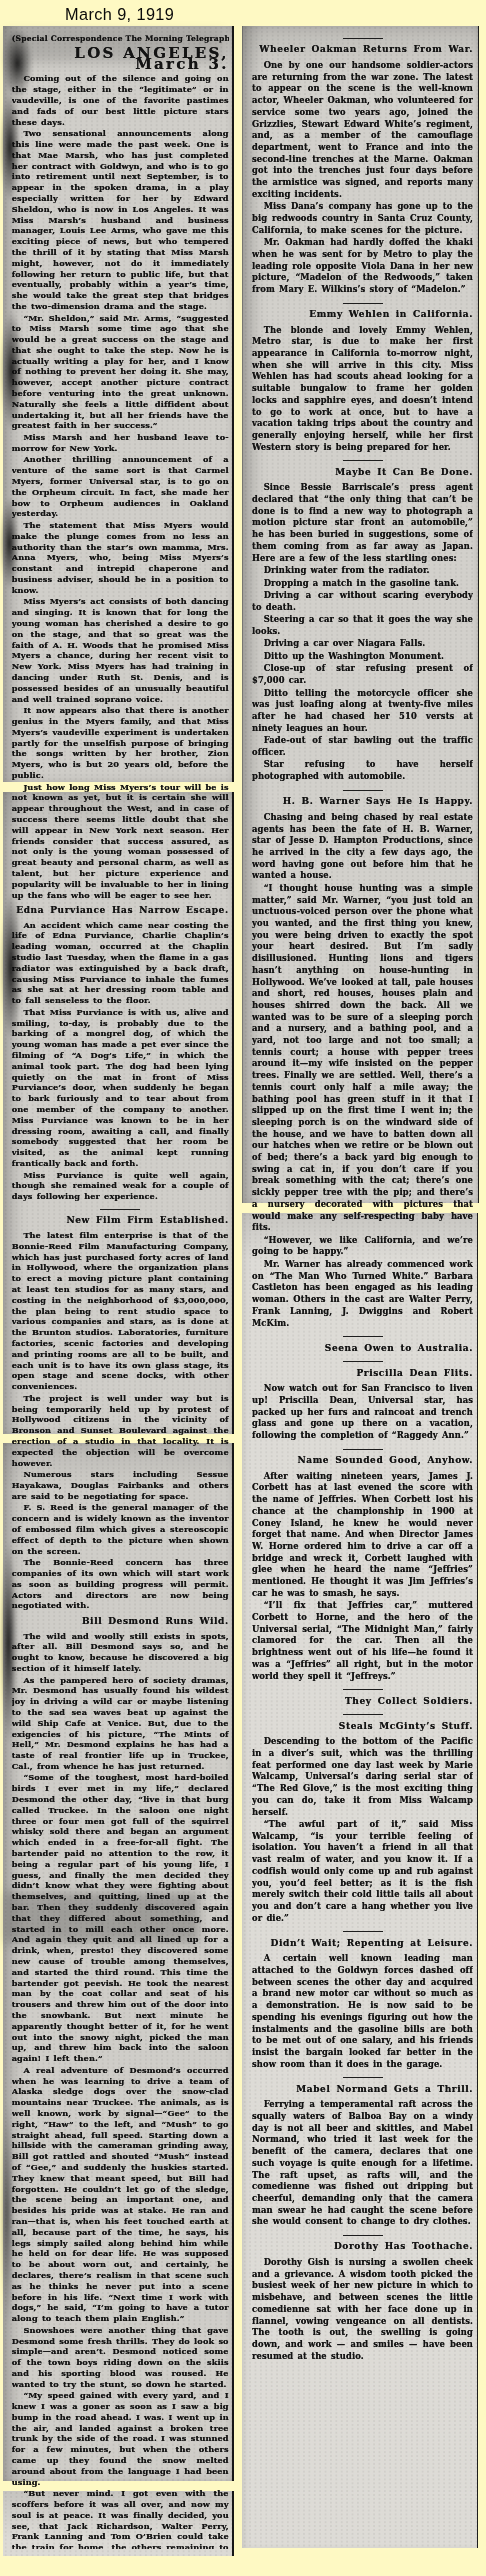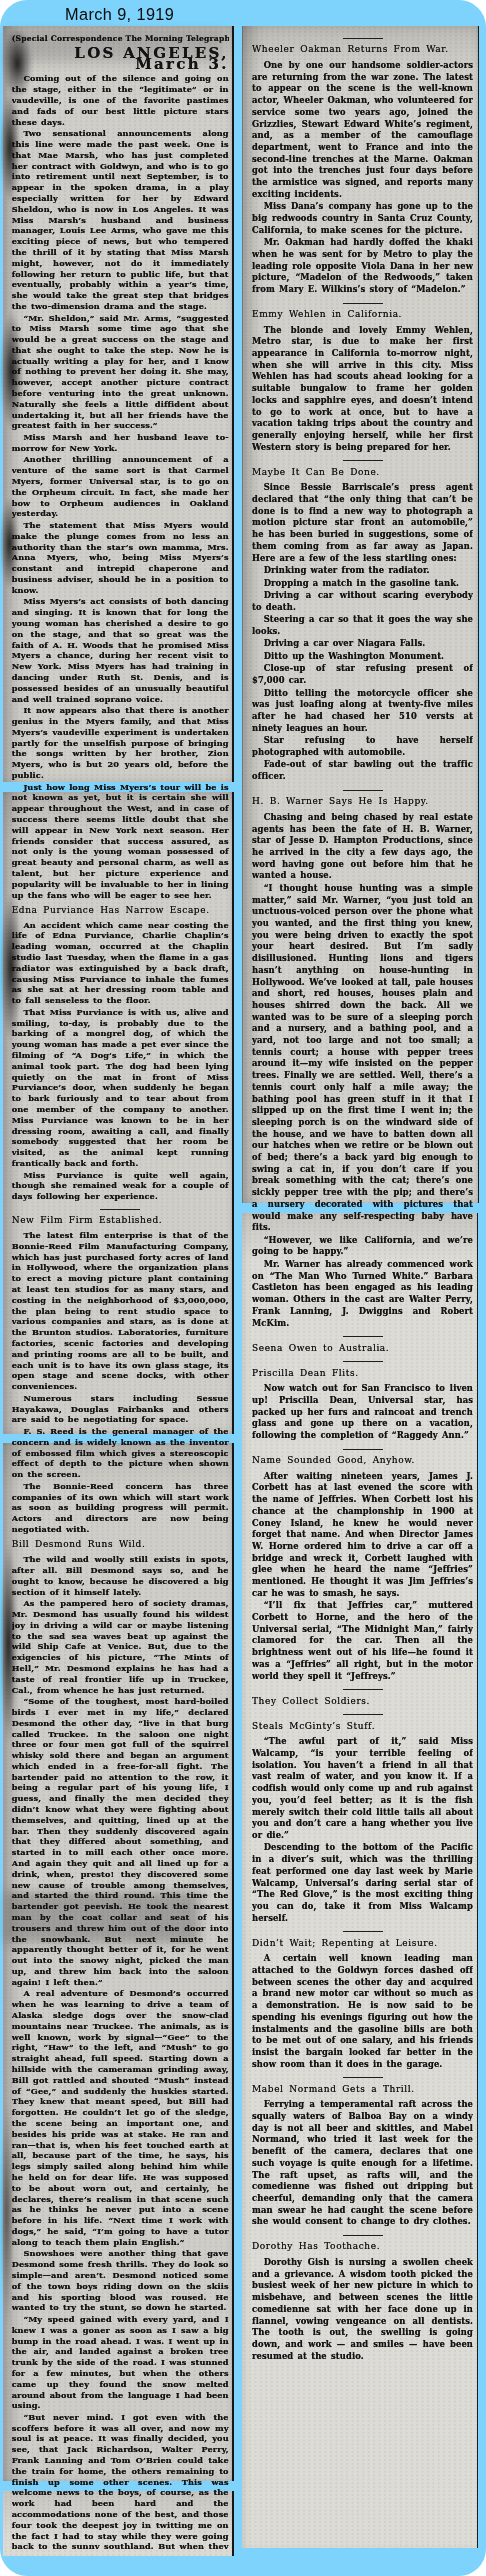--- a/index.html
+++ b/index.html
@@ -1,17 +1,17 @@
 <!DOCTYPE html>
 <html style="font-size:12.4px"><head>
 <meta charset="utf-8">
 <style>
   html,body{margin:0;padding:0;background:#ffffff;}
-  #page{position:relative;width:486px;height:2576px;background:#7dd3fc;overflow:hidden;
-        font-family:"DejaVu Serif","Liberation Serif",serif;border-radius:27px;}
+  #page{position:relative;width:486px;height:2576px;background:#fef9c3;overflow:hidden;
+        font-family:"DejaVu Serif","Liberation Serif",serif;}
   #date-title{position:absolute;left:65px;top:4.7px;font-family:"Liberation Sans",sans-serif;
         font-size:16.3px;color:#0a0a0a;letter-spacing:0.4px;}
   
   .paper{position:absolute;background-color:#d0cec9;
         background-image:radial-gradient(rgba(0,0,0,.055) 0.8px,transparent 1.1px),
                          linear-gradient(180deg,rgba(0,0,0,.10),rgba(0,0,0,0) 47px);
         background-size:5.4px 3.9px,100% 100%;
         box-shadow:inset 12.4px 0 20px -9.3px rgba(0,0,0,.38), inset -3.1px 0 7.8px -4.7px rgba(0,0,0,.25);}
   .paper.left{left:3.1px;width:229px;border-right:2.3px solid #161616;}
   .paper.right{left:242px;width:235px;border-right:1.6px solid #1d1d1d;}
@@ -21,21 +21,21 @@
   #l4{top:2491px;height:65px;background-color:#dcdad5;box-shadow:none;}
   #r1{top:26.4px;height:1177px;border-left:1.6px solid rgba(25,25,25,.5);background-color:#d2d0cb;}
   #r2{top:1213px;height:1335px;background-color:#dddbd6;box-shadow:inset 4.7px 0 11px -6.2px rgba(0,0,0,.2);}
   
   .coltext{position:absolute;z-index:3;color:#181818;font-weight:bold;text-align:justify;
         overflow:hidden;filter:blur(0.3px) contrast(1.04);
         text-shadow:0 0 0.5px rgba(10,10,10,.75);}
   #left-text{left:11.7px;top:34px;width:217px;height:2515px;font-size:8.2px;line-height:10.8px;}
   #right-text{left:252px;top:31px;width:221px;height:2514px;font-size:8.4px;line-height:11.7px;}
   .para{margin:0 0 0.8px 0;text-indent:11.7px;word-spacing:1.2px;letter-spacing:0.1px;}
-  .heading{text-align:left;font-weight:normal;font-size:9px;letter-spacing:0.6px;
+  .heading{text-align:right;font-weight:bold;font-size:9px;letter-spacing:0.6px;
         word-spacing:2.3px;margin:4.7px 0 3.9px 0;}
   .divider{width:40px;border-top:1.6px solid #222;margin:7px auto 5.4px auto;filter:blur(0.2px);}
   .dateline1{font-size:7.6px;white-space:nowrap;letter-spacing:0.2px;overflow:hidden;}
   .dateline2{text-align:right;font-size:15px;letter-spacing:2.3px;margin:3.1px 0 3.9px 0;}
   
   .smudge{position:absolute;z-index:4;pointer-events:none;
         background:radial-gradient(closest-side,rgba(8,8,8,.88),rgba(8,8,8,.3) 62%,transparent);
         filter:blur(1.6px);}
   .band{position:absolute;z-index:4;pointer-events:none;background:rgba(18,18,18,.26);filter:blur(5.4px);}
 </style>
@@ -75,20 +75,21 @@
         <p class="para">Miss Myers’s act consists of both dancing and singing. It is known that for long the young woman has cherished a desire to go on the stage, and that so great was the faith of A. H. Woods that he promised Miss Myers a chance, during her recent visit to New York. Miss Myers has had training in dancing under Ruth St. Denis, and is possessed besides of an unusually beautiful and well trained soprano voice.</p>
         <p class="para">It now appears also that there is another genius in the Myers family, and that Miss Myers’s vaudeville experiment is undertaken partly for the unselfish purpose of bringing the songs written by her brother, Zion Myers, who is but 20 years old, before the public.</p>
         <p class="para">Just how long Miss Myers’s tour will be is not known as yet, but it is certain she will appear throughout the West, and in case of success there seems little doubt that she will appear in New York next season. Her friends consider that success assured, as not only is the young woman possessed of great beauty and personal charm, as well as talent, but her picture experience and popularity will be invaluable to her in lining up the fans who will be eager to see her.</p>
         <div class="heading">Edna Purviance Has Narrow Escape.</div>
         <p class="para">An accident which came near costing the life of Edna Purviance, Charlie Chaplin’s leading woman, occurred at the Chaplin studio last Tuesday, when the flame in a gas radiator was extinguished by a back draft, causing Miss Purviance to inhale the fumes as she sat at her dressing room table and to fall senseless to the floor.</p>
         <p class="para">That Miss Purviance is with us, alive and smiling, to-day, is probably due to the barking of a mongrel dog, of which the young woman has made a pet ever since the filming of “A Dog’s Life,” in which the animal took part. The dog had been lying quietly on the mat in front of Miss Purviance’s door, when suddenly he began to bark furiously and to tear about from one member of the company to another. Miss Purviance was known to be in her dressing room, awaiting a call, and finally somebody suggested that her room be visited, as the animal kept running frantically back and forth.</p>
         <p class="para">Miss Purviance is quite well again, though she remained weak for a couple of days following her experience.</p>
         <div class="divider"></div>
         <div class="heading">New Film Firm Established.</div>
         <p class="para">The latest film enterprise is that of the Bonnie-Reed Film Manufacturing Company, which has just purchased forty acres of land in Hollywood, where the organization plans to erect a moving picture plant containing at least ten studios for as many stars, and costing in the neighborhood of $3,000,000, the plan being to rent studio space to various companies and stars, as is done at the Brunton studios. Laboratories, furniture factories, scenic factories and developing and printing rooms are all to be built, and each unit is to have its own glass stage, its open stage and scene docks, with other conveniences.</p>
+        <p class="para">The project is well under way but is being temporarily held up by protest of Hollywood citizens in the vicinity of Bronson and Sunset Boulevard against the erection of a studio in that locality. It is expected the objection will be overcome however.</p>
         <p class="para">Numerous stars including Sessue Hayakawa, Douglas Fairbanks and others are said to be negotiating for space.</p>
         <p class="para">F. S. Reed is the general manager of the concern and is widely known as the inventor of embossed film which gives a stereoscopic effect of depth to the picture when shown on the screen.</p>
         <p class="para">The Bonnie-Reed concern has three companies of its own which will start work as soon as building progress will permit. Actors and directors are now being negotiated with.</p>
         <div class="heading">Bill Desmond Runs Wild.</div>
         <p class="para">The wild and woolly still exists in spots, after all. Bill Desmond says so, and he ought to know, because he discovered a big section of it himself lately.</p>
         <p class="para">As the pampered hero of society dramas, Mr. Desmond has usually found his wildest joy in driving a wild car or maybe listening to the sad sea waves beat up against the wild Ship Cafe at Venice. But, due to the exigencies of his picture, “The Mints of Hell,” Mr. Desmond explains he has had a taste of real frontier life up in Truckee, Cal., from whence he has just returned.</p>
         <p class="para">“Some of the toughest, most hard-boiled birds I ever met in my life,” declared Desmond the other day, “live in that burg called Truckee. In the saloon one night three or four men got full of the squirrel whisky sold there and began an argument which ended in a free-for-all fight. The bartender paid no attention to the row, it being a regular part of his young life, I guess, and finally the men decided they didn’t know what they were fighting about themselves, and quitting, lined up at the bar. Then they suddenly discovered again that they differed about something, and started in to mill each other once more. And again they quit and all lined up for a drink, when, presto! they discovered some new cause of trouble among themselves, and started the third round. This time the bartender got peevish. He took the nearest man by the coat collar and seat of his trousers and threw him out of the door into the snowbank. But next minute he apparently thought better of it, for he went out into the snowy night, picked the man up, and threw him back into the saloon again! I left then.”</p>
         <p class="para">A real adventure of Desmond’s occurred when he was learning to drive a team of Alaska sledge dogs over the snow-clad mountains near Truckee. The animals, as is well known, work by signal—“Gee” to the right, “Haw” to the left, and “Mush” to go straight ahead, full speed. Starting down a hillside with the cameraman grinding away, Bill got rattled and shouted “Mush” instead of “Gee,” and suddenly the huskies started. They knew that meant speed, but Bill had forgotten. He couldn’t let go of the sledge, the scene being an important one, and besides his pride was at stake. He ran and ran—that is, when his feet touched earth at all, because part of the time, he says, his legs simply sailed along behind him while he held on for dear life. He was supposed to be about worn out, and certainly, he declares, there’s realism in that scene such as he thinks he never put into a scene before in his life. “Next time I work with dogs,” he said, “I’m going to have a tutor along to teach them plain English.”</p>
         <p class="para">Snowshoes were another thing that gave Desmond some fresh thrills. They do look so simple—and aren’t. Desmond noticed some of the town boys riding down on the skiis and his sporting blood was roused. He wanted to try the stunt, so down he started.</p>
         <p class="para">“My speed gained with every yard, and I knew I was a goner as soon as I saw a big bump in the road ahead. I was. I went up in the air, and landed against a broken tree trunk by the side of the road. I was stunned for a few minutes, but when the others came up they found the snow melted around about from the language I had been using.</p>
@@ -110,43 +111,43 @@
         <div class="heading">Maybe It Can Be Done.</div>
         <p class="para">Since Bessie Barriscale’s press agent declared that “the only thing that can’t be done is to find a new way to photograph a motion picture star front an automobile,” he has been buried in suggestions, some of them coming from as far away as Japan. Here are a few of the less startling ones:</p>
         <p class="para">Drinking water from the radiator.</p>
         <p class="para">Dropping a match in the gasoline tank.</p>
         <p class="para">Driving a car without scaring everybody to death.</p>
         <p class="para">Steering a car so that it goes the way she looks.</p>
         <p class="para">Driving a car over Niagara Falls.</p>
         <p class="para">Ditto up the Washington Monument.</p>
         <p class="para">Close-up of star refusing present of $7,000 car.</p>
         <p class="para">Ditto telling the motorcycle officer she was just loafing along at twenty-five miles after he had chased her 510 versts at ninety leagues an hour.</p>
+        <p class="para">Fade-out of star bawling out the traffic officer.</p>
         <p class="para">Star refusing to have herself photographed with automobile.</p>
-        <p class="para">Fade-out of star bawling out the traffic officer.</p>
         <div class="divider"></div>
         <div class="heading">H. B. Warner Says He Is Happy.</div>
         <p class="para">Chasing and being chased by real estate agents has been the fate of H. B. Warner, star of Jesse D. Hampton Productions, since he arrived in the city a few days ago, the word having gone out before him that he wanted a house.</p>
         <p class="para">“I thought house hunting was a simple matter,” said Mr. Warner, “you just told an unctuous-voiced person over the phone what you wanted, and the first thing you knew, you were being driven to exactly the spot your heart desired. But I’m sadly disillusioned. Hunting lions and tigers hasn’t anything on house-hunting in Hollywood. We’ve looked at tall, pale houses and short, red houses, houses plain and houses shirred down the back. All we wanted was to be sure of a sleeping porch and a nursery, and a bathing pool, and a yard, not too large and not too small; a tennis court; a house with pepper trees around it—my wife insisted on the pepper trees. Finally we are settled. Well, there’s a tennis court only half a mile away; the bathing pool has green stuff in it that I slipped up on the first time I went in; the sleeping porch is on the windward side of the house, and we have to batten down all our hatches when we retire or be blown out of bed; there’s a back yard big enough to swing a cat in, if you don’t care if you break something with the cat; there’s one sickly pepper tree with the pip; and there’s a nursery decorated with pictures that would make any self-respecting baby have fits.</p>
         <p class="para">“However, we like California, and we’re going to be happy.”</p>
         <p class="para">Mr. Warner has already commenced work on “The Man Who Turned White.” Barbara Castleton has been engaged as his leading woman. Others in the cast are Walter Perry, Frank Lanning, J. Dwiggins and Robert McKim.</p>
         <div class="divider"></div>
         <div class="heading">Seena Owen to Australia.</div>
         <div class="divider"></div>
         <div class="heading">Priscilla Dean Flits.</div>
         <p class="para">Now watch out for San Francisco to liven up! Priscilla Dean, Universal star, has packed up her furs and raincoat and trench glass and gone up there on a vacation, following the completion of “Raggedy Ann.”</p>
         <div class="divider"></div>
         <div class="heading">Name Sounded Good, Anyhow.</div>
         <p class="para">After waiting nineteen years, James J. Corbett has at last evened the score with the name of Jeffries. When Corbett lost his chance at the championship in 1900 at Coney Island, he knew he would never forget that name. And when Director James W. Horne ordered him to drive a car off a bridge and wreck it, Corbett laughed with glee when he heard the name “Jeffries” mentioned. He thought it was Jim Jeffries’s car he was to smash, he says.</p>
         <p class="para">“I’ll fix that Jeffries car,” muttered Corbett to Horne, and the hero of the Universal serial, “The Midnight Man,” fairly clamored for the car. Then all the brightness went out of his life—he found it was a “Jeffries” all right, but in the motor world they spell it “Jeffreys.”</p>
         <div class="divider"></div>
         <div class="heading">They Collect Soldiers.</div>
         <div class="divider"></div>
         <div class="heading">Steals McGinty’s Stuff.</div>
+        <p class="para">Descending to the bottom of the Pacific in a diver’s suit, which was the thrilling feat performed one day last week by Marie Walcamp, Universal’s daring serial star of “The Red Glove,” is the most exciting thing you can do, take it from Miss Walcamp herself.</p>
         <p class="para">“The awful part of it,” said Miss Walcamp, “is your terrible feeling of isolation. You haven’t a friend in all that vast realm of water, and you know it. If a codfish would only come up and rub against you, you’d feel better; as it is the fish merely switch their cold little tails all about you and don’t care a hang whether you live or die.”</p>
-        <p class="para">Descending to the bottom of the Pacific in a diver’s suit, which was the thrilling feat performed one day last week by Marie Walcamp, Universal’s daring serial star of “The Red Glove,” is the most exciting thing you can do, take it from Miss Walcamp herself.</p>
         <div class="divider"></div>
         <div class="heading">Didn’t Wait; Repenting at Leisure.</div>
         <p class="para">A certain well known leading man attached to the Goldwyn forces dashed off between scenes the other day and acquired a brand new motor car without so much as a demonstration. He is now said to be spending his evenings figuring out how the instalments and the gasoline bills are both to be met out of one salary, and his friends insist the bargain looked far better in the show room than it does in the garage.</p>
         <div class="divider"></div>
         <div class="heading">Mabel Normand Gets a Thrill.</div>
         <p class="para">Ferrying a temperamental raft across the squally waters of Balboa Bay on a windy day is not all beer and skittles, and Mabel Normand, who tried it last week for the benefit of the camera, declares that one such voyage is quite enough for a lifetime. The raft upset, as rafts will, and the comedienne was fished out dripping but cheerful, demanding only that the camera man swear he had caught the scene before she would consent to change to dry clothes.</p>
         <div class="divider"></div>
         <div class="heading">Dorothy Has Toothache.</div>
         <p class="para">Dorothy Gish is nursing a swollen cheek and a grievance. A wisdom tooth picked the busiest week of her new picture in which to misbehave, and between scenes the little comedienne sat with her face done up in flannel, vowing vengeance on all dentists. The tooth is out, the swelling is going down, and work — and smiles — have been resumed at the studio.</p>
       </div>

